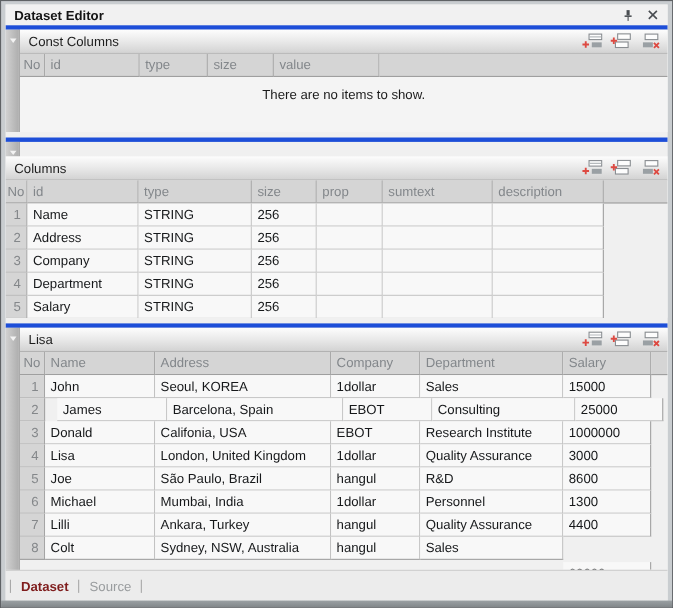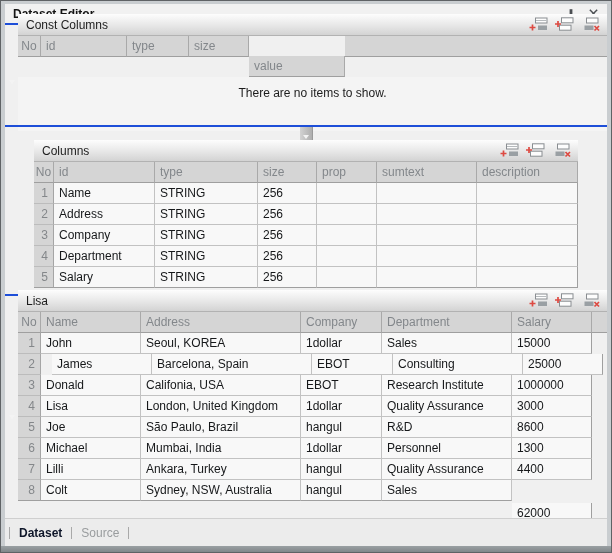--- a/index.html
+++ b/index.html
@@ -16,21 +16,21 @@
   }
   .content { flex:1; background:#f0f0f0; display:flex; flex-direction:column; overflow:hidden; }
   .bottom-band { height:6px; background:linear-gradient(#9aa0a3,#82878a); margin:0 -4px; }
 
   
   .titlebar { height:19px; display:flex; align-items:center; padding:0 6px 0 8px; background:#f1f1f1; flex:0 0 auto; }
   .titlebar .title { font-weight:bold; color:#141414; flex:1; }
   .tb-btn { width:16px; height:15px; display:flex; align-items:center; justify-content:center; margin-left:6px; cursor:default; }
 
   
-  .section { display:flex; flex:0 0 auto; border-top:2px solid #1d4ed8;align-items:center; }
+  .section { display:flex; flex:0 0 auto; border-top:4px solid #1d4ed8; }
   .section + .section { margin-top:5px; }
   .side-strip {
     width:13px; flex:0 0 13px;
     background:linear-gradient(to right,#d2d2d2,#aeaeae);
     border-right:1px solid #9a9a9a;
     position:relative;
   }
   .collapse-btn { position:absolute; top:5px; left:2px; width:9px; height:9px; display:flex; align-items:center; justify-content:center; }
   .tri-down { width:0; height:0; border-left:3.5px solid transparent; border-right:3.5px solid transparent; border-top:4.5px solid #f3f3f3; }
   .section-main { flex:1; display:flex; flex-direction:column; background:#f0f0f0; overflow:hidden; }
@@ -66,21 +66,21 @@
   .tr .td:last-child { border-right:1px solid #9f9f9f; }
 
   .empty-area { height:54px; background:#f4f4f4; text-align:center; padding-top:9px; color:#1b1b1b; }
   .sec-const  { height:97px; }
   .sec-columns{ height:164px;flex-direction:column; }
   .sec-rows   { height:224px; }
 
   
   .tabbar { flex:1; display:flex; align-items:center; border-top:1px solid #cfcfcf; background:#ececec; padding:0 4px; }
   .tab { padding:0 9px; color:#999c9e; cursor:default; }
-  .tab.active { color:#0f172a; font-weight:bold; }
+  .tab.active { color:#7f1d1d; font-weight:bold; }
   .tab-sep { width:1px; height:12px; background:#a9a9a9; }
 </style>
 </head>
 <body>
 
 <div class="window">
   <div class="content">
 
     <div class="titlebar">
       <span class="title">Dataset Editor</span>
@@ -129,21 +129,21 @@
               <path d="M13.5 9l4.5 4.5 M18 9l-4.5 4.5" stroke="#dd4a42" stroke-width="1.7" fill="none"></path>
             </svg>
           </span>
         </div>
         <div class="grid">
             <div class="tr">
               <div class="th noCol" style="width: 23px;">No</div>
               <div class="th" style="width: 86px;">id</div>
               <div class="th" style="width: 62px;">type</div>
               <div class="th" style="width: 60px;">size</div>
-              <div class="th" style="width: 96px; margin-top: 20px;">value</div>
+              <div class="th" style="width: 96px;">value</div>
               <div class="th fill"></div>
             </div>
           </div>
         <div class="empty-area">There are no items to show.</div>
       </div>
     </div>
 
     <div class="section sec-columns">
       <div class="side-strip">
         <span class="collapse-btn">

